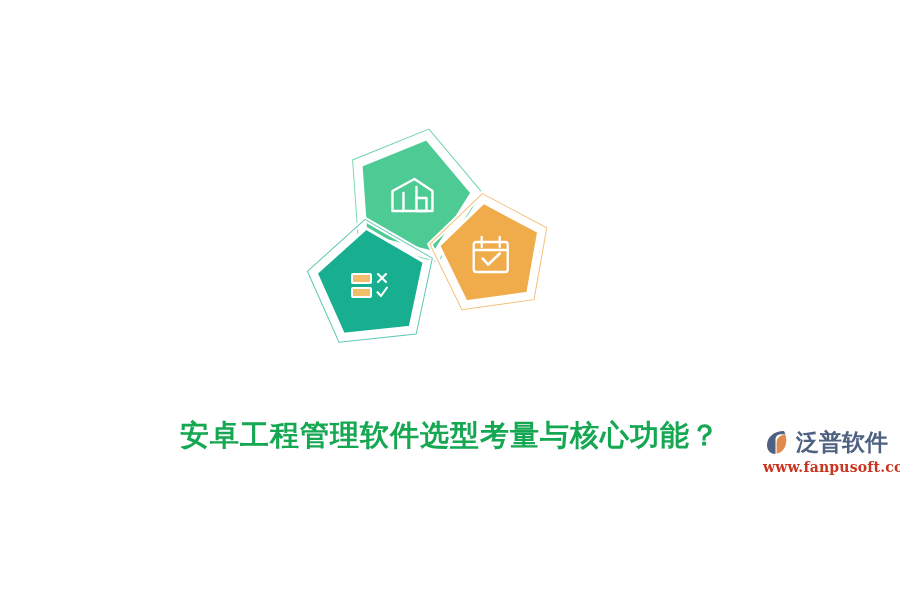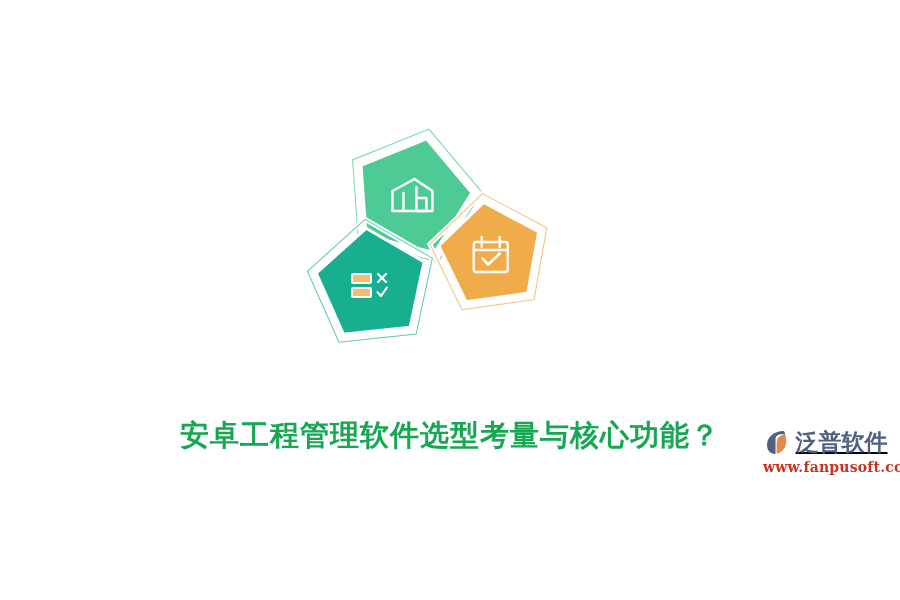--- a/index.html
+++ b/index.html
@@ -58,23 +58,22 @@
   .watermark {
     position: absolute;
     right: 12px;
     bottom: 8px;
     width: 125px;
     height: 58px;
   }
   .wm-row {
     display: flex;
     align-items: center;
-    justify-content: center;
+    justify-content: flex-end;
     height: 32px;
-    text-decoration: underline;
   }
   .wm-mark {
     width: 30px;
     height: 30px;
     flex: 0 0 30px;
     margin-right: 2px;
   }
   .wm-mark svg { display: block; width: 30px; height: 30px; }
   .wm-name {
     font-family: "DejaVu Sans", "Liberation Sans", sans-serif;

